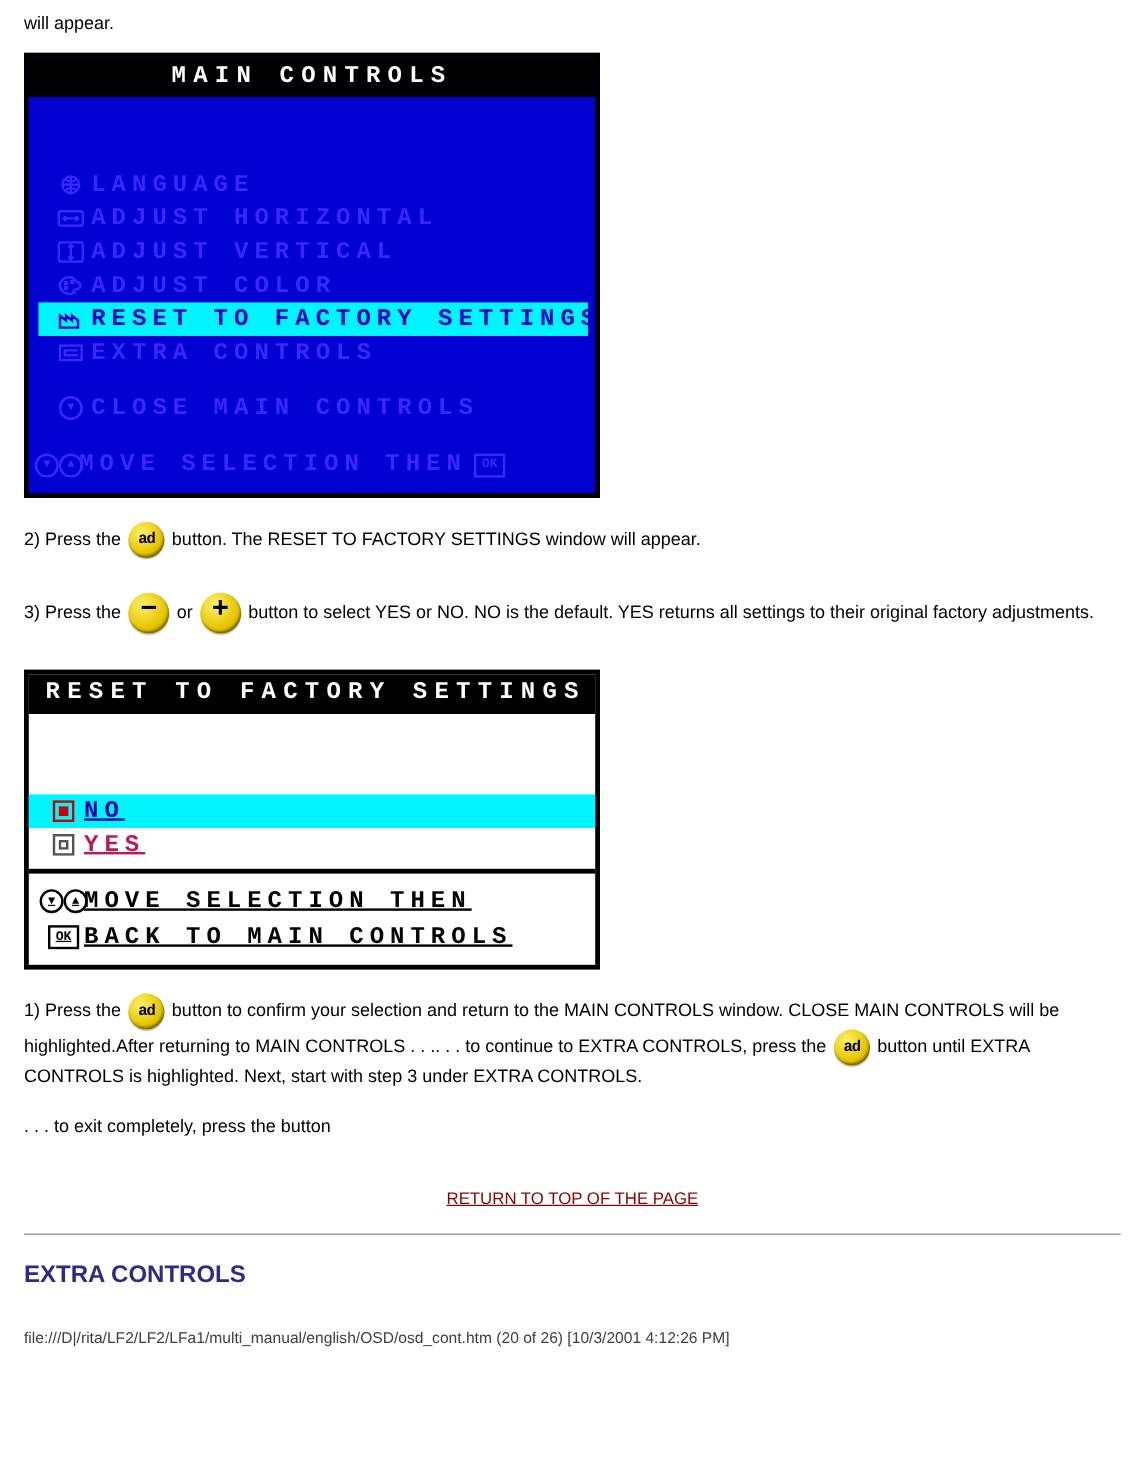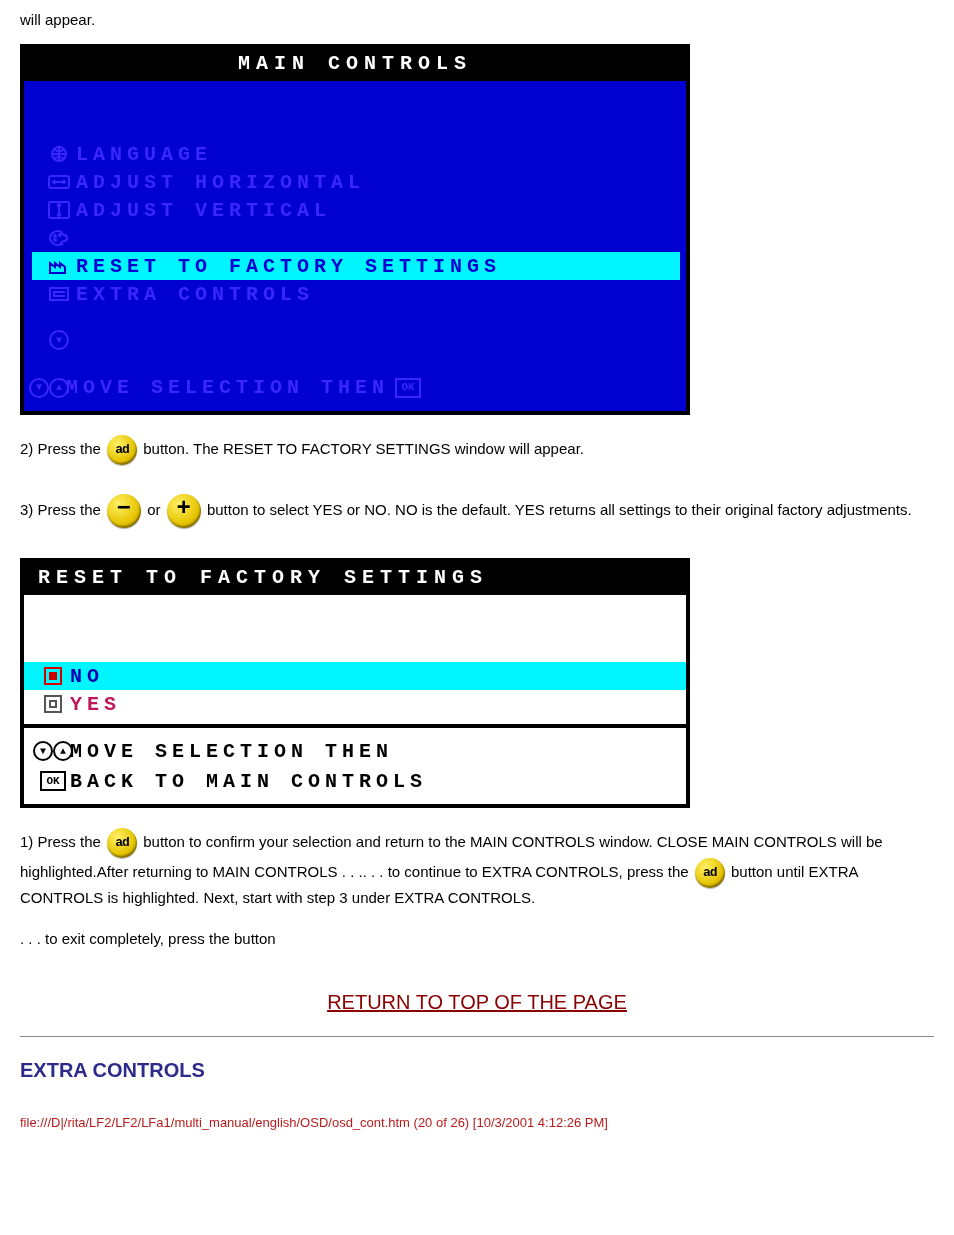--- a/index.html
+++ b/index.html
@@ -11,21 +11,21 @@
     color: #000;
     line-height: 1.35;
   }
 
   .doc-text {
     margin: 10px 20px 0 20px;
   }
 
   .osd-panel {
     margin: 14px 0 14px 20px;
-    width: 670px;
+    width: 480px;
     border: 4px solid #000;
     box-sizing: border-box;
     background: #0000d0;
     font-family: "Courier New", monospace;
     font-weight: bold;
     letter-spacing: 5px;
     font-size: 20px;
     color: #3a27ff;
   }
   .osd-title {
@@ -69,20 +69,21 @@
   
   .osd-panel.white {
     background: #fff;
     color: #000;
   }
   .osd-panel.white .osd-body {
     padding: 0;
   }
   .osd-panel.white .osd-row {
     padding-left: 12px;
+    text-decoration: underline;
   }
   .osd-panel.white .osd-spacer-row {
     height: 28px;
   }
   .osd-panel.white .osd-footer2 {
     border-top: 4px solid #000;
     padding: 8px 6px 8px 12px;
   }
   .osd-panel.white .osd-footer2 .osd-row { padding-left: 0; height: 30px;}
   .radio-red {
@@ -107,25 +108,25 @@
   }
   .inline-btn span{
     position:absolute; top:50%; left:50%; transform:translate(-50%,-52%);
     font-family:"Courier New",monospace; font-weight:bold; font-size:13px; letter-spacing:-1px;
     color:#000;
   }
   .inline-btn.big{ width:34px; height:34px;}
   .inline-btn.big span{ font-size:24px; font-weight:bold; letter-spacing:0; transform:translate(-50%,-55%);}
 
   .after-para { margin: 20px 20px 0 20px; }
-  .return-link { display:block; text-align:center; color:#8b0000; margin:40px 0 8px 0; font-size:20px; }
+  .return-link { display:block; text-align:center; color:#8b0000; margin:40px 0 8px 0; font-size:14px; }
   .return-link a{ color:#8b0000; text-decoration:underline; }
   hr.rule{ margin:20px; border:none; border-top:1px solid #888;}
   .section-head{ margin:20px; font-family:Verdana,sans-serif; font-size:20px; font-weight:bold; color:#2d2a8a;}
-  .file-url{ margin:30px 20px 10px 20px; font-size:13px; color:#b91c1c;}
+  .file-url{ margin:30px 20px 10px 20px; font-size:13px; color:#404040;}
 
   svg.mi { width:24px; height:20px; }
   svg.mi * { stroke:#3a27ff; fill:none; stroke-width:2; }
   .highlight svg.mi * { stroke:#0000d0; }
 
   .ok-box{
     display:inline-flex; width:22px; height:16px; border:2px solid currentColor;
     align-items:center; justify-content:center; font-size:11px; letter-spacing:0;
     font-family:"Courier New",monospace; margin-left:6px;
   }
@@ -179,20 +180,21 @@
     </div>
     <div class="osd-row">
       <span class="osd-icon">
         <svg class="mi" viewBox="0 0 24 20">
             <path d="M12 3a8 7 0 1 0 3 13c-2-1 0-3 2-3a3 3 0 0 0 0-6c-1 0-2-4-5-4z"></path>
             <circle cx="8" cy="8" r="1"></circle>
             <circle cx="8" cy="12" r="1"></circle>
             <circle cx="13" cy="7" r="1"></circle>
           </svg>
       </span>
+      <span class="osd-label">ADJUST COLOR</span>
     </div>
     <div class="osd-row highlight">
       <span class="osd-icon">
         <svg class="mi" viewBox="0 0 24 20">
             <path d="M3 17V7l5 4V7l5 4V7l5 4v6z"></path>
           </svg>
       </span>
       <span class="osd-label">RESET TO FACTORY SETTINGS</span>
     </div>
     <div class="osd-row">
@@ -204,20 +206,21 @@
       </span>
       <span class="osd-label">EXTRA CONTROLS</span>
     </div>
     <div style="height:18px"></div>
     <div class="osd-row">
       <span class="osd-icon">
         <span class="arrows">
             <span class="c">▼</span>
           </span>
       </span>
+      <span class="osd-label">CLOSE MAIN CONTROLS</span>
     </div>
   </div>
   <div class="osd-footer">
     <span class="osd-icon">
       <span class="arrows">
           <span class="c">▼</span>
           <span class="c">▲</span>
         </span>
     </span>
     <span class="osd-label">MOVE SELECTION THEN</span>

